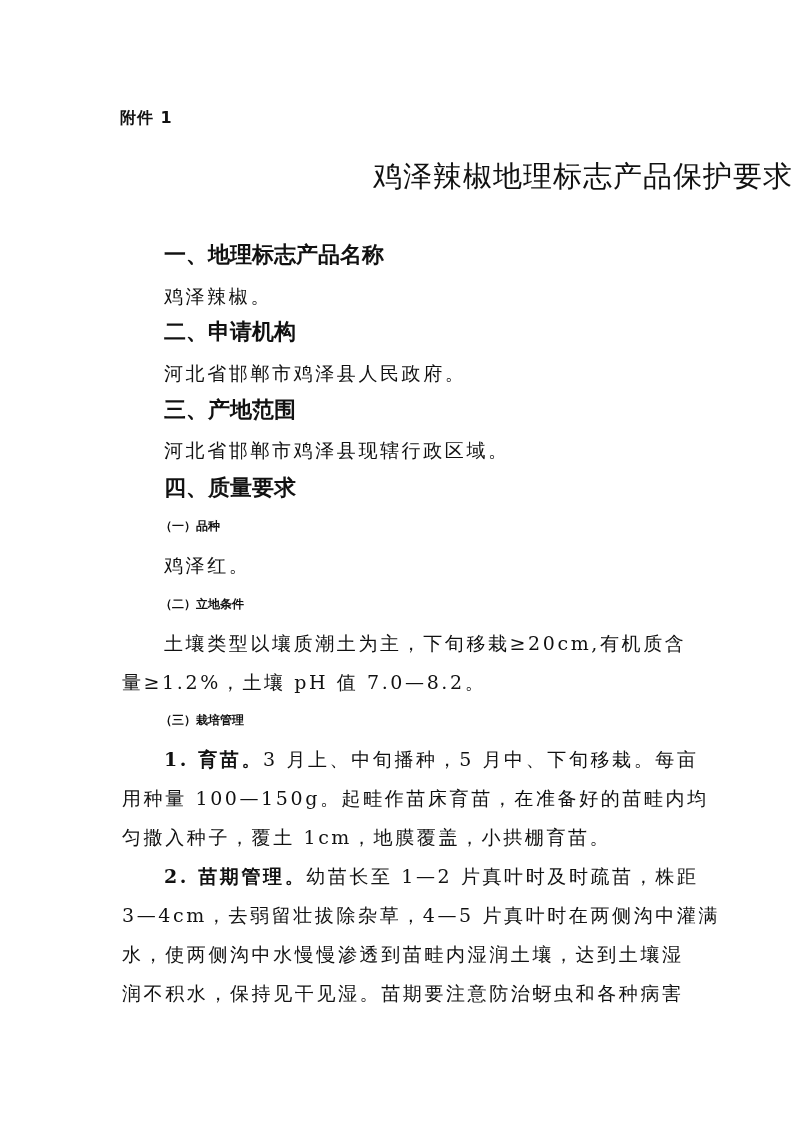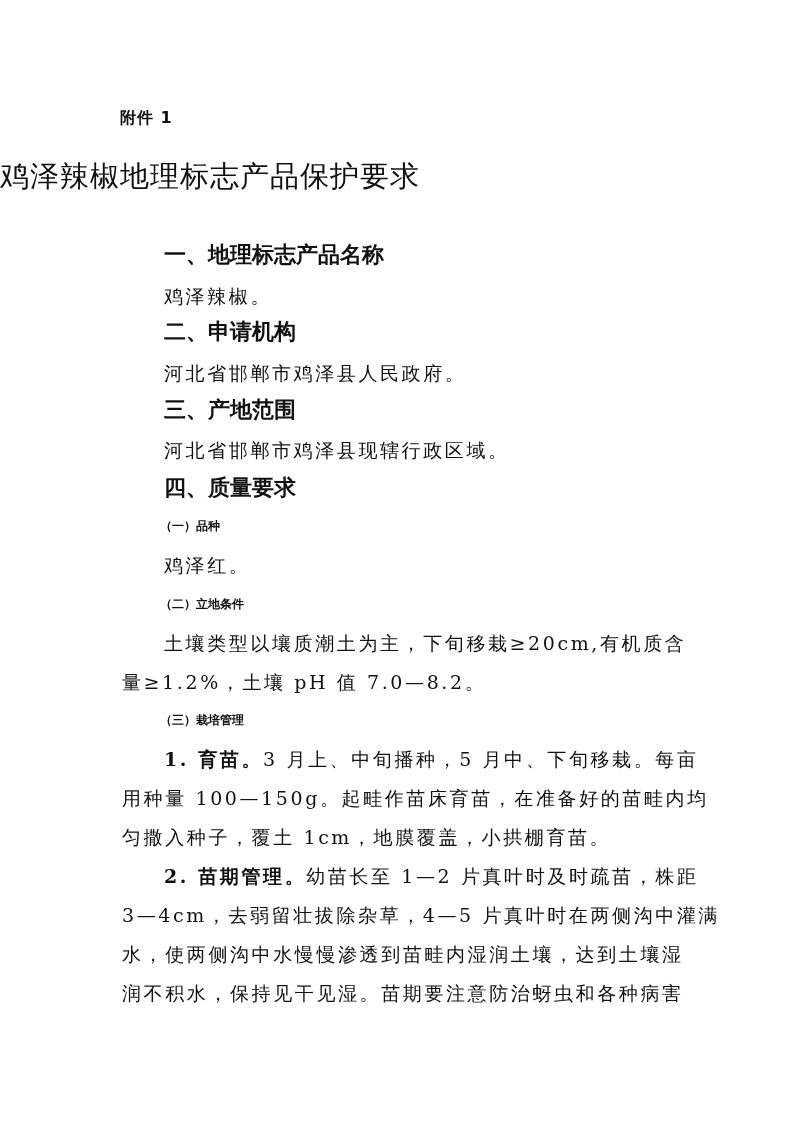--- a/index.html
+++ b/index.html
@@ -1,19 +1,19 @@
 <!DOCTYPE html>
 <html><head>
 <meta charset="utf-8">
 <style>
   html, body { margin: 0; padding: 0; background: #ffffff; }
   body { width: 793px; height: 1122px; position: relative; overflow: hidden; color: #111; }
   .page { position: absolute; left: 0; top: 0; width: 650px; height: 1122px; }
   .attach { position: absolute; left: 120px; top: 108px; font-family: "DejaVu Sans", sans-serif; font-size: 16px; font-weight: bold; letter-spacing: 1px; }
-  .title { position: absolute; left: 0; width: 793px; top: 157px; text-align: left; font-family: "DejaVu Serif", serif; font-size: 29px; letter-spacing: 1px; }
+  .title { position: absolute; left: 0; width: 793px; top: 157px; text-align: right; font-family: "DejaVu Serif", serif; font-size: 29px; letter-spacing: 1px; }
   .line { position: absolute; left: 0; white-space: nowrap; font-size: 19px; line-height: 24px; }
   .h1 { left: 164px; font-family: "DejaVu Sans", sans-serif; font-weight: bold; font-size: 22px; }
   .h2 { left: 164px; font-family: "DejaVu Serif", serif; font-weight: bold; font-size: 12px; }
   .p { font-family: "DejaVu Serif", serif; letter-spacing: 2.6px; }
   .ind { left: 164px; }
   .noind { left: 122px; text-align: right; }
   .b { font-weight: bold; margin-top: 27px; }
 </style>
 </head>
 <body>

